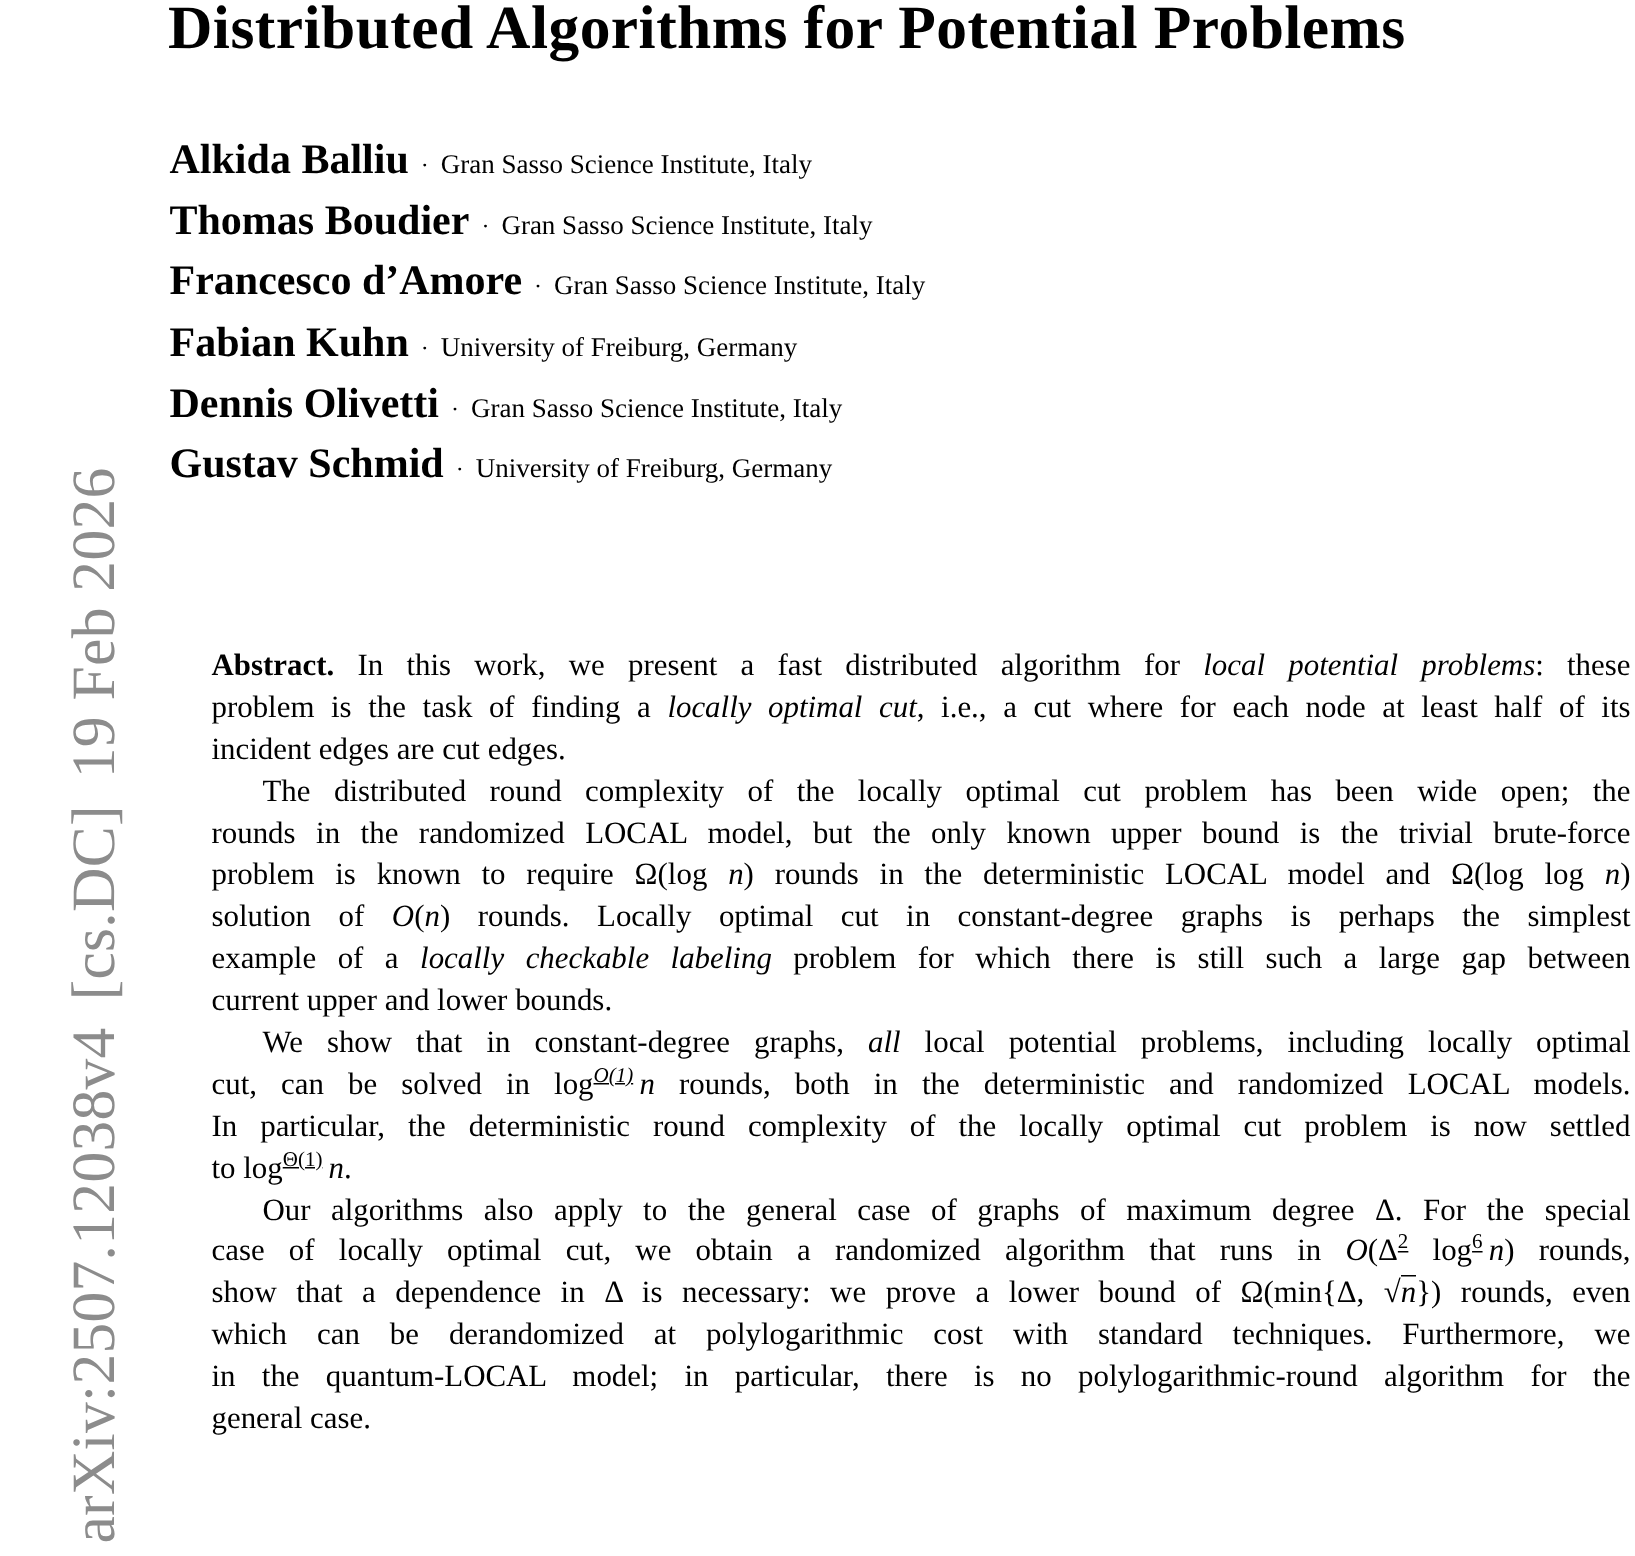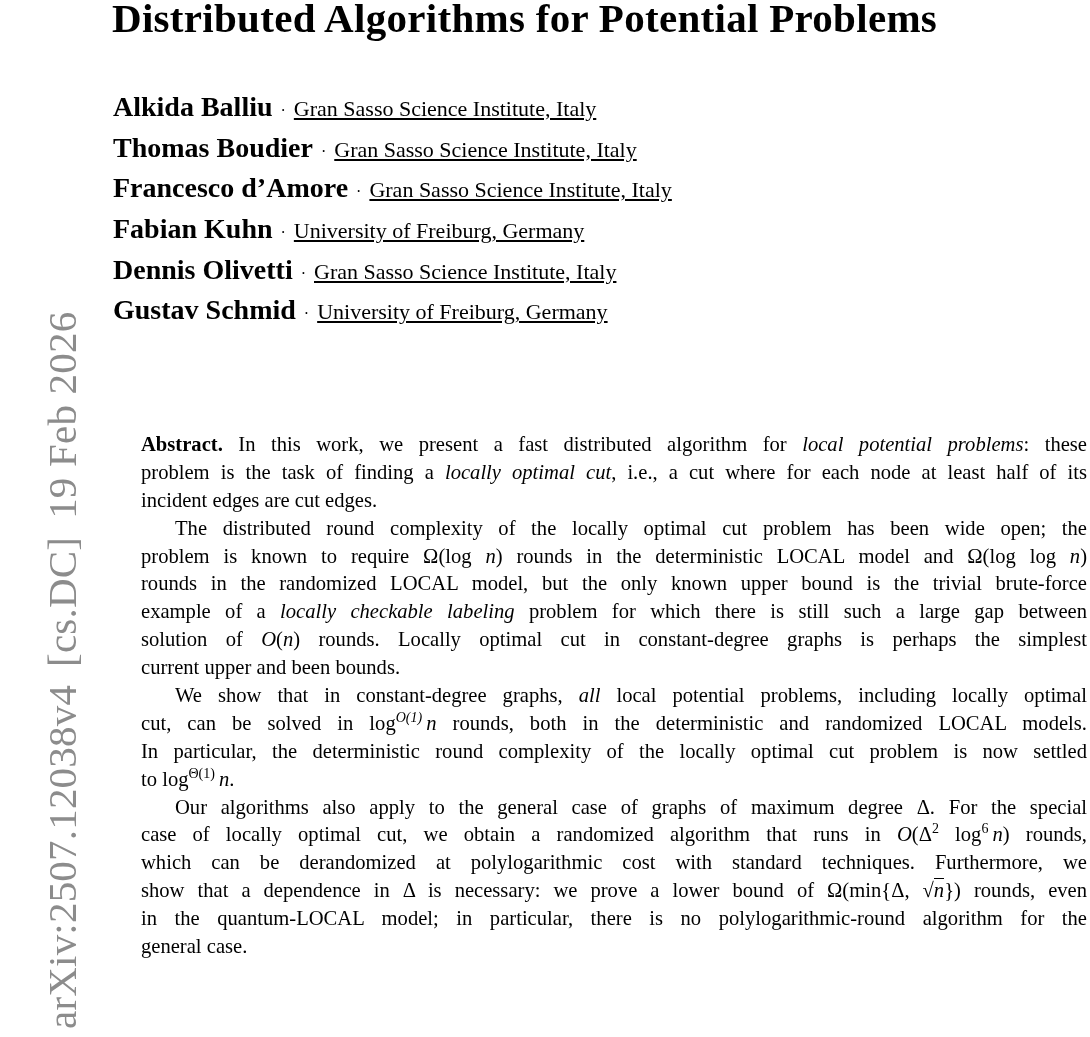--- a/index.html
+++ b/index.html
@@ -40,22 +40,21 @@
     .author-name {
       font-weight: bold;
       font-size: 28px;
     }
     .author-sep {
       display: inline-block;
       margin: 0 8px;
       font-size: 16px;
     }
     .author-aff {
-      font-size: 22px;
-      text-decoration: underline;
+      font-size: 18px;
     }
     .watermark {
       position: absolute;
       left: 2px;
       top: 307px;
       width: 40px;
       height: 722px;
       color: #8c8c8c;
       font-family: "Liberation Serif", "DejaVu Serif", serif;
       font-size: 41px;
@@ -88,21 +87,21 @@
     }
     .line.last {
       text-align-last: left;
     }
     .line.indent {
       padding-left: 34px;
     }
     .bold { font-weight: bold; }
     em { font-style: italic; }
     .math-i { font-style: italic; }
-    sup { font-size: 0.68em; line-height: 0; vertical-align: 0.55em; }
+    sup { font-size: 0.68em; line-height: 0; vertical-align: 0.55em; text-decoration: underline; }
     .sqrt-bar { border-top: 1px solid #000; padding-top: 0; }
   </style>
 </head>
 <body>
 
 <div class="title">Distributed Algorithms for Potential Problems</div>
 
 <div class="authors">
   <div class="author">
     <span class="author-name">Alkida Balliu</span><span class="author-sep">·</span><span class="author-aff">Gran Sasso Science Institute, Italy</span>
@@ -130,30 +129,30 @@
   </div>
 </div>
 
 <div class="abstract">
 
   <div class="line"><span class="bold">Abstract.</span><span> In this work, we present a fast distributed algorithm for </span><em>local potential problems</em><span>: these</span></div>
   <div class="line"><span>problem is the task of finding a </span><em>locally optimal cut</em><span>, i.e., a cut where for each node at least half of its</span></div>
   <div class="line last">incident edges are cut edges.</div>
 
   <div class="line indent">The distributed round complexity of the locally optimal cut problem has been wide open; the</div>
+  <div class="line">rounds in the randomized LOCAL model, but the only known upper bound is the trivial brute-force</div>
   <div class="line"><span>problem is known to require Ω(log </span><span class="math-i">n</span><span>) rounds in the deterministic LOCAL model and Ω(log log </span><span class="math-i">n</span><span>)</span></div>
-  <div class="line">rounds in the randomized LOCAL model, but the only known upper bound is the trivial brute-force</div>
+  <div class="line"><span>solution of </span><span class="math-i">O</span><span>(</span><span class="math-i">n</span><span>) rounds. Locally optimal cut in constant-degree graphs is perhaps the simplest</span></div>
   <div class="line"><span>example of a </span><em>locally checkable labeling</em><span> problem for which there is still such a large gap between</span></div>
-  <div class="line"><span>solution of </span><span class="math-i">O</span><span>(</span><span class="math-i">n</span><span>) rounds. Locally optimal cut in constant-degree graphs is perhaps the simplest</span></div>
-  <div class="line last">current upper and been bounds.</div>
+  <div class="line last">current upper and lower bounds.</div>
 
   <div class="line indent"><span>We show that in constant-degree graphs, </span><em>all</em><span> local potential problems, including locally optimal</span></div>
   <div class="line"><span>cut, can be solved in log</span><sup class="math-i">O(1)</sup> <span class="math-i">n</span><span> rounds, both in the deterministic and randomized LOCAL models.</span></div>
   <div class="line">In particular, the deterministic round complexity of the locally optimal cut problem is now settled</div>
   <div class="line last"><span>to log</span><sup>Θ(1)</sup> <span class="math-i">n</span><span>.</span></div>
 
   <div class="line indent">Our algorithms also apply to the general case of graphs of maximum degree Δ. For the special</div>
   <div class="line"><span>case of locally optimal cut, we obtain a randomized algorithm that runs in </span><span class="math-i">O</span><span>(Δ</span><sup>2</sup><span> log</span><sup>6</sup> <span class="math-i">n</span><span>) rounds,</span></div>
+  <div class="line"><span>show that a dependence in Δ is necessary: we prove a lower bound of Ω(min{Δ, √</span><span class="math-i sqrt-bar">n</span><span>}) rounds, even</span></div>
   <div class="line">which can be derandomized at polylogarithmic cost with standard techniques. Furthermore, we</div>
-  <div class="line"><span>show that a dependence in Δ is necessary: we prove a lower bound of Ω(min{Δ, √</span><span class="math-i sqrt-bar">n</span><span>}) rounds, even</span></div>
   <div class="line">in the quantum-LOCAL model; in particular, there is no polylogarithmic-round algorithm for the</div>
   <div class="line last">general case.</div>
 </div>
 
 </body></html>

